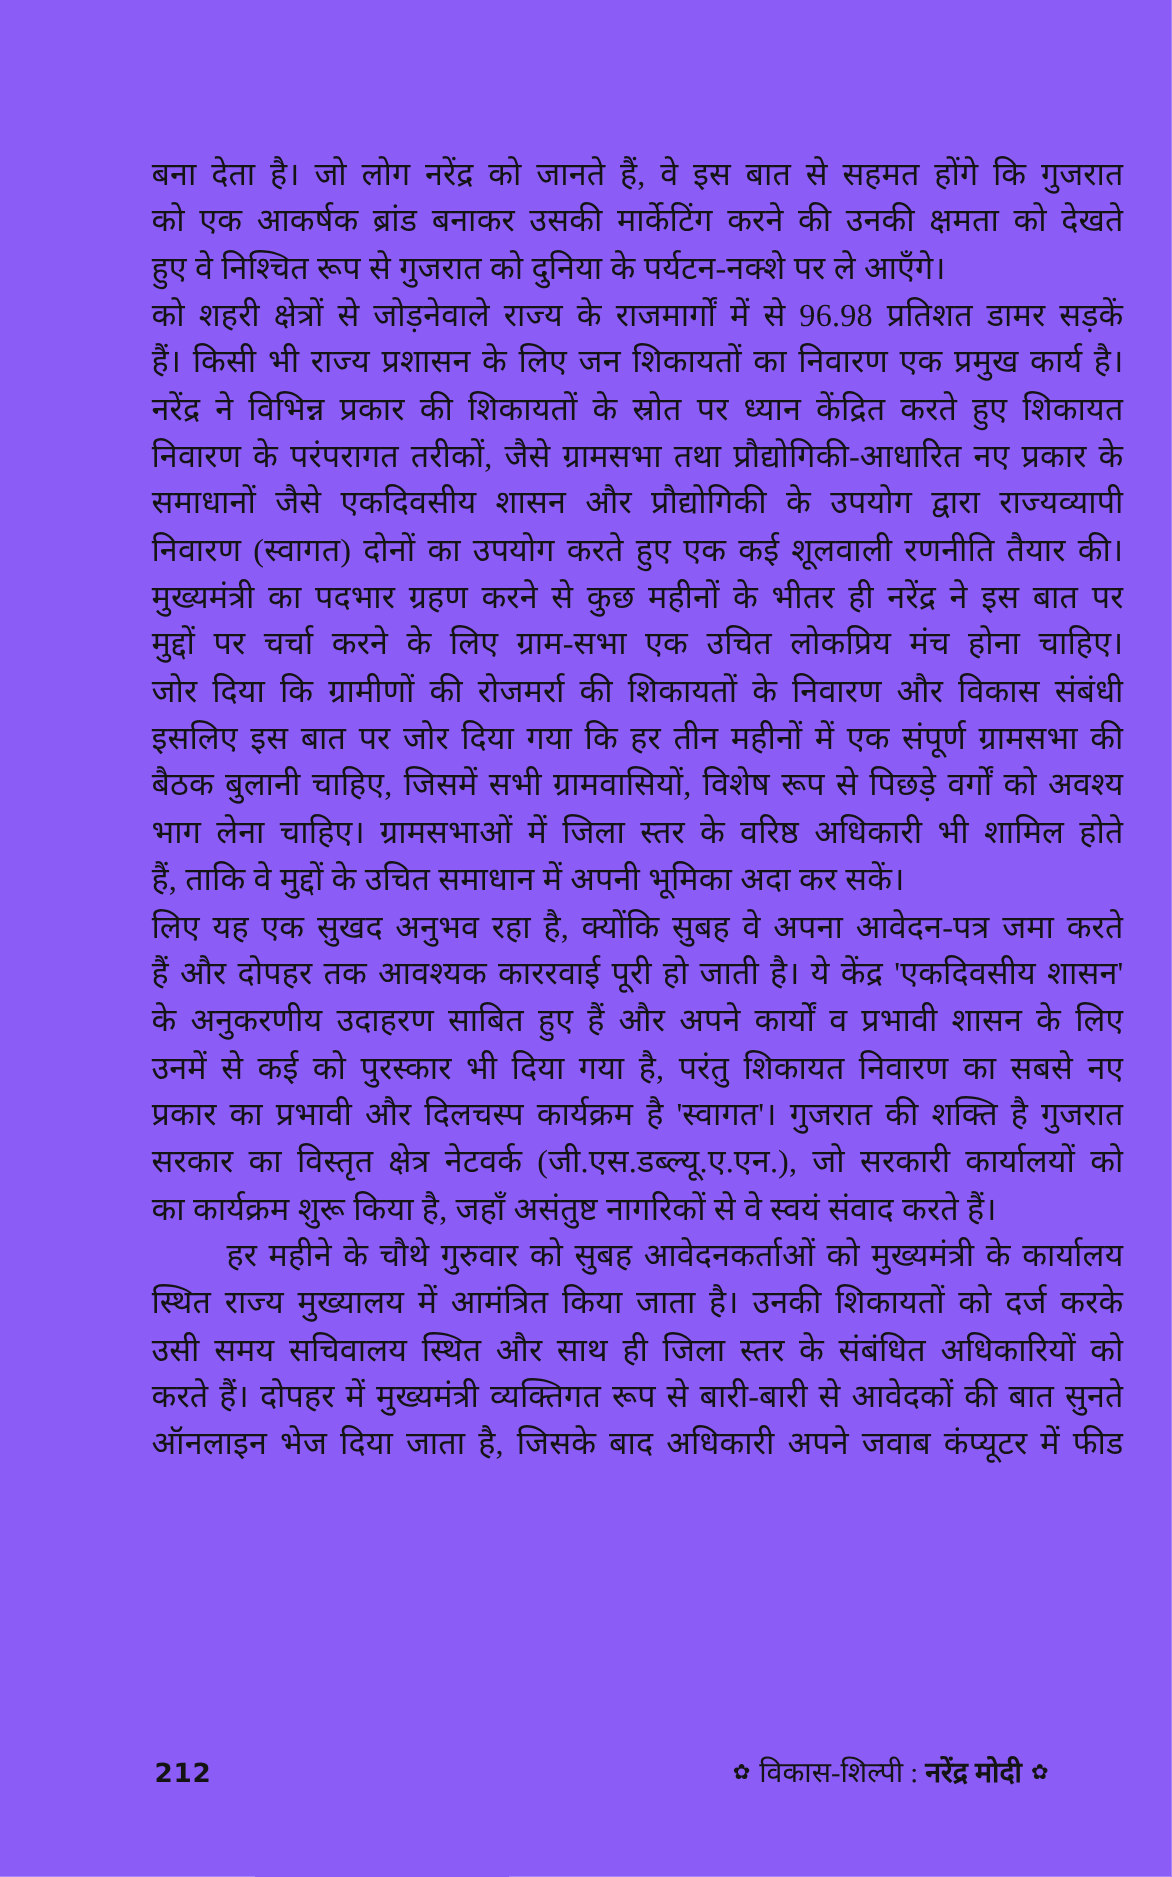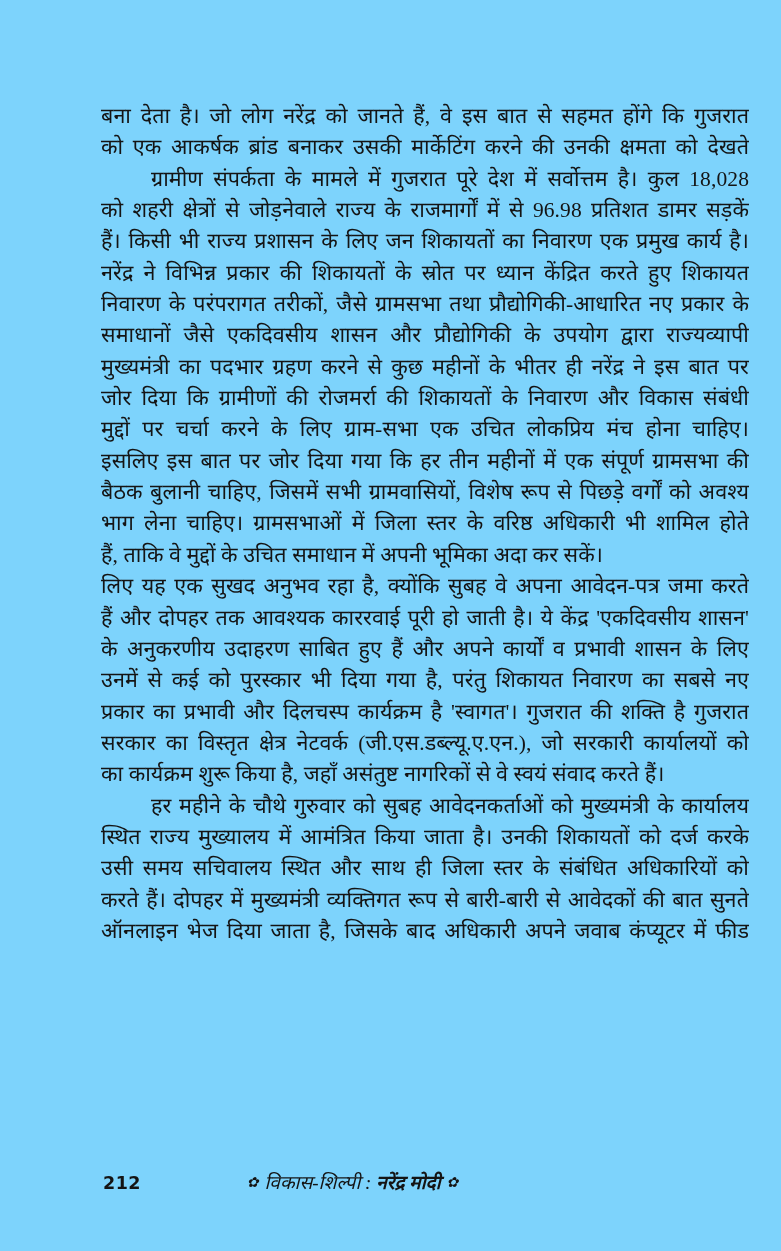--- a/index.html
+++ b/index.html
@@ -6,21 +6,21 @@
   body {
     width: 781px; height: 1251px;
     background: #ffffff;
     color: #141414;
     font-family: "Liberation Serif", "DejaVu Serif", serif;
     position: relative;
     overflow: hidden;
   }
   .page {
     position: absolute; inset: 0;
-    background: #7dd3fc;
+    background: #8b5cf6;
     padding-left: 12px;
   }
   .text-block {
     position: absolute;
     left: 101px; top: 101px;
     width: 648px;
   }
   .line {
     font-size: 21.5px;
     line-height: 31.35px;
@@ -41,50 +41,50 @@
     position: absolute;
     left: 103px; top: 3px;
     font-family: "DejaVu Sans", "Liberation Sans", sans-serif;
     font-weight: 700;
     font-size: 17.5px;
     letter-spacing: 0.5px;
   }
   .footer-center {
     position: absolute;
     left: 0; width: 100%;
-    text-align: center;
+    text-align: right;
     font-size: 19px;
     line-height: 26px;
     white-space: nowrap;
-    font-style: italic;
   }
   .footer-center .orn {
     font-size: 14px;
     position: relative; top: -2px;
     margin: 0 6px;
   }
   .footer-center .bold { font-weight: 700; }
 </style>
 </head>
 <body>
 
 <div class="page">
 
   <div class="text-block">
     <div class="line">बना देता है। जो लोग नरेंद्र को जानते हैं, वे इस बात से सहमत होंगे कि गुजरात</div>
     <div class="line">को एक आकर्षक ब्रांड बनाकर उसकी मार्केटिंग करने की उनकी क्षमता को देखते</div>
-    <div class="line indent">ग्रामीण संपर्कता के मामले में गुजरात पूरे देश में सर्वोत्तम है। कुल 18,028</div>
+    <div class="line para-end">हुए वे निश्चित रूप से गुजरात को दुनिया के पर्यटन-नक्शे पर ले आएँगे।</div>
     <div class="line">को शहरी क्षेत्रों से जोड़नेवाले राज्य के राजमार्गों में से 96.98 प्रतिशत डामर सड़कें</div>
     <div class="line">हैं। किसी भी राज्य प्रशासन के लिए जन शिकायतों का निवारण एक प्रमुख कार्य है।</div>
     <div class="line">नरेंद्र ने विभिन्न प्रकार की शिकायतों के स्रोत पर ध्यान केंद्रित करते हुए शिकायत</div>
     <div class="line">निवारण के परंपरागत तरीकों, जैसे ग्रामसभा तथा प्रौद्योगिकी-आधारित नए प्रकार के</div>
     <div class="line">समाधानों जैसे एकदिवसीय शासन और प्रौद्योगिकी के उपयोग द्वारा राज्यव्यापी शिकायत</div>
+    <div class="line">निवारण (स्वागत) दोनों का उपयोग करते हुए एक कई शूलवाली रणनीति तैयार की।</div>
     <div class="line">मुख्यमंत्री का पदभार ग्रहण करने से कुछ महीनों के भीतर ही नरेंद्र ने इस बात पर</div>
+    <div class="line">मुद्दों पर चर्चा करने के लिए ग्राम-सभा एक उचित लोकप्रिय मंच होना चाहिए।</div>
     <div class="line">जोर दिया कि ग्रामीणों की रोजमर्रा की शिकायतों के निवारण और विकास संबंधी</div>
-    <div class="line">मुद्दों पर चर्चा करने के लिए ग्राम-सभा एक उचित लोकप्रिय मंच होना चाहिए।</div>
     <div class="line">इसलिए इस बात पर जोर दिया गया कि हर तीन महीनों में एक संपूर्ण ग्रामसभा की</div>
     <div class="line">बैठक बुलानी चाहिए, जिसमें सभी ग्रामवासियों, विशेष रूप से पिछड़े वर्गों को अवश्य</div>
     <div class="line">भाग लेना चाहिए। ग्रामसभाओं में जिला स्तर के वरिष्ठ अधिकारी भी शामिल होते</div>
     <div class="line para-end">हैं, ताकि वे मुद्दों के उचित समाधान में अपनी भूमिका अदा कर सकें।</div>
     <div class="line">लिए यह एक सुखद अनुभव रहा है, क्योंकि सुबह वे अपना आवेदन-पत्र जमा करते</div>
     <div class="line">हैं और दोपहर तक आवश्यक काररवाई पूरी हो जाती है। ये केंद्र 'एकदिवसीय शासन'</div>
     <div class="line">के अनुकरणीय उदाहरण साबित हुए हैं और अपने कार्यों व प्रभावी शासन के लिए</div>
     <div class="line">उनमें से कई को पुरस्कार भी दिया गया है, परंतु शिकायत निवारण का सबसे नए</div>
     <div class="line">प्रकार का प्रभावी और दिलचस्प कार्यक्रम है 'स्वागत'। गुजरात की शक्ति है गुजरात</div>
     <div class="line">सरकार का विस्तृत क्षेत्र नेटवर्क (जी.एस.डब्ल्यू.ए.एन.), जो सरकारी कार्यालयों को</div>

